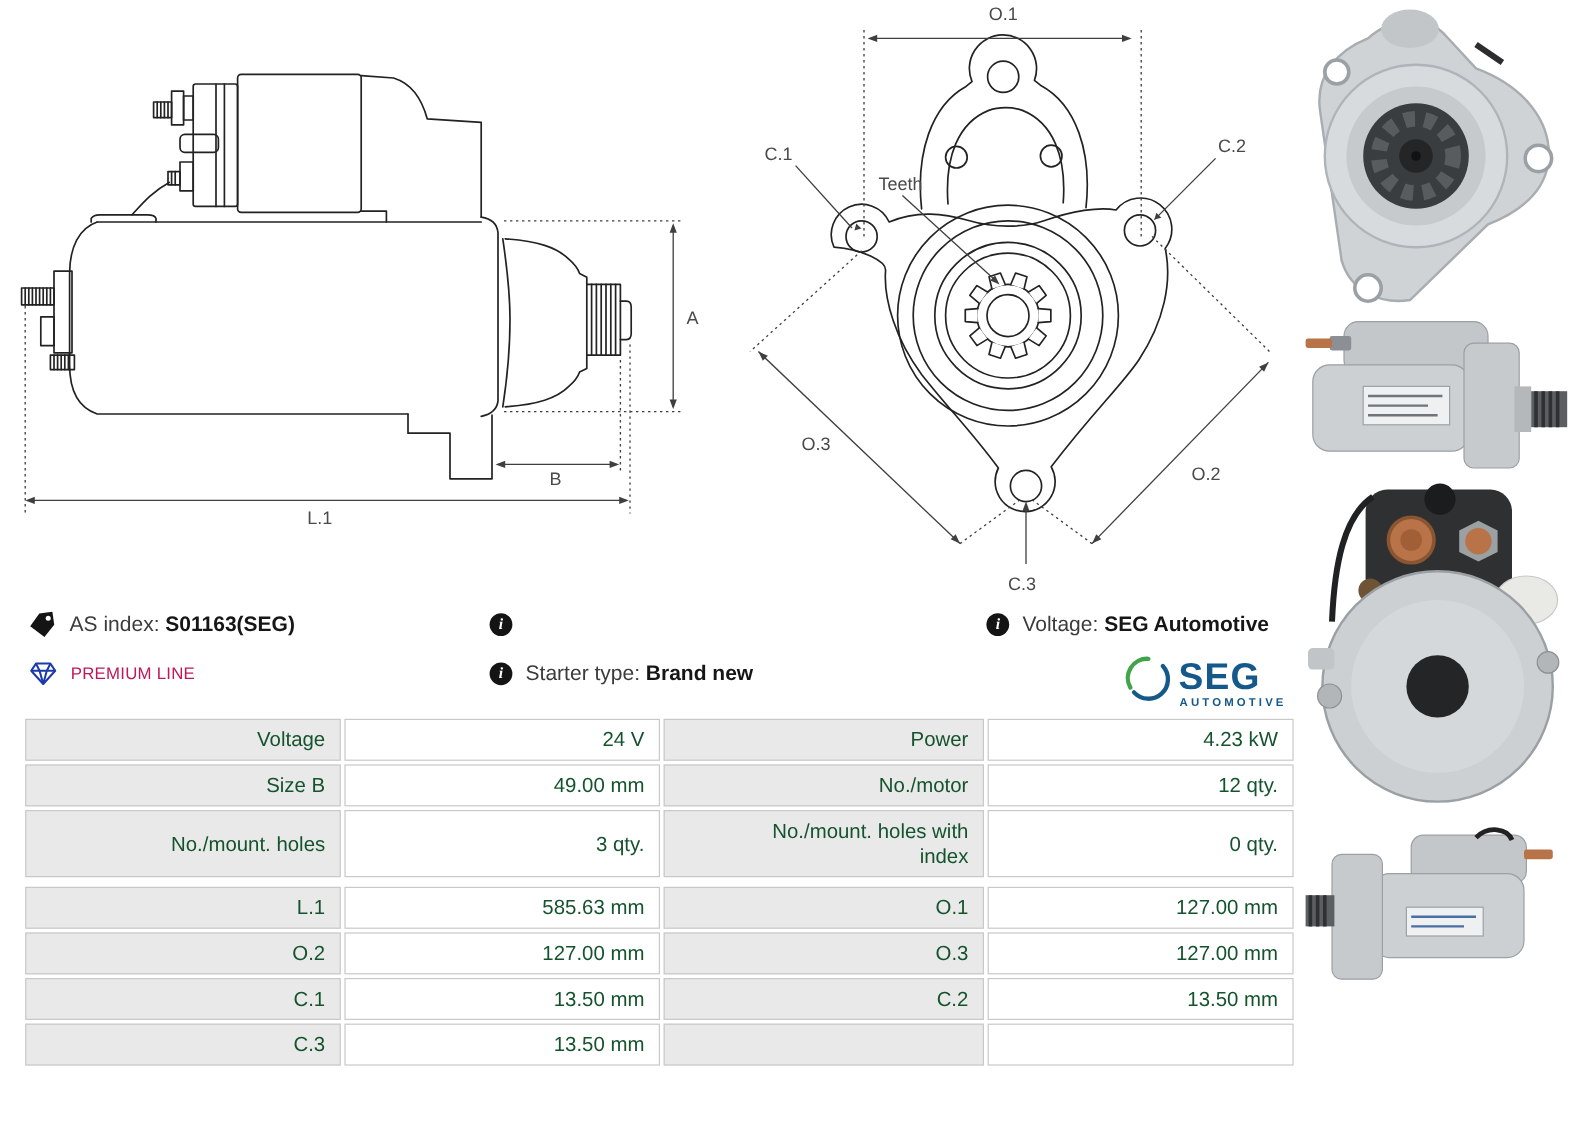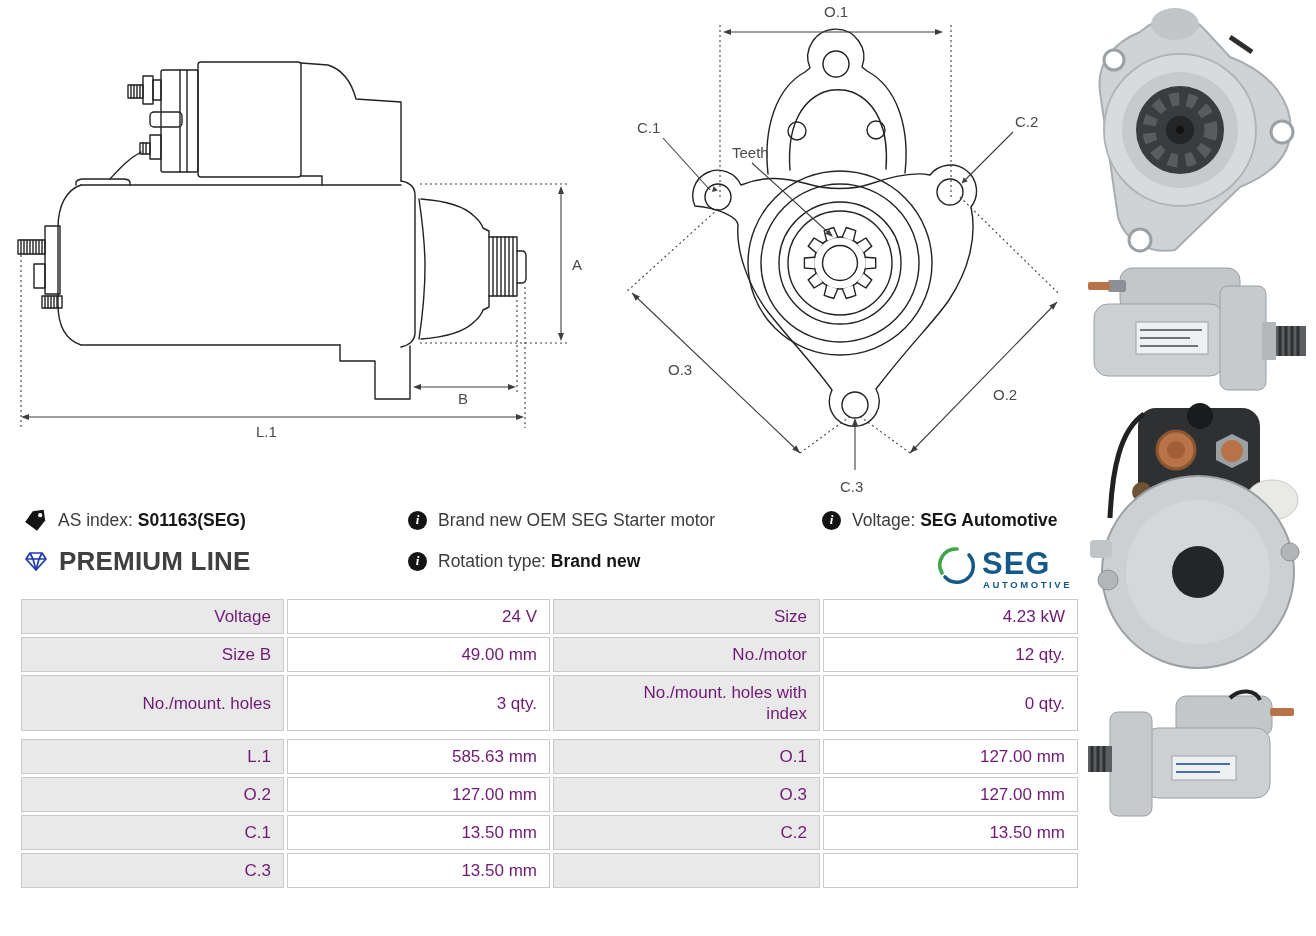--- a/index.html
+++ b/index.html
@@ -3,30 +3,30 @@
 <meta charset="utf-8">
 <style>
   html,body{margin:0;padding:0;background:#fff;}
   .page{position:relative;width:1316px;height:936px;background:#fff;overflow:hidden;
         font-family:"Liberation Sans","DejaVu Sans",sans-serif;color:#3e3e3e;}
   .abs{position:absolute;}
   
   .info-col{position:absolute;display:flex;flex-direction:column;gap:13px;}
   .info-row{display:flex;align-items:center;gap:11px;height:28px;font-size:17.5px;color:#3b3b3b;white-space:nowrap;}
   .info-row b{color:#161616;}
-  .premium{color:#404040;font-weight:bold;font-size:26px;letter-spacing:.2px;}
+  .premium{color:#be185d;font-weight:normal;font-size:14px;letter-spacing:.2px;}
   .iicon{width:19px;height:19px;border-radius:50%;background:#141414;color:#fff;display:flex;
          align-items:center;justify-content:center;font-size:13px;font-weight:bold;flex:0 0 auto;
          font-family:"Liberation Serif",serif;font-style:italic;}
   
   .spec{position:absolute;left:18px;top:596px;width:1060px;}
   table.spec-t{border-collapse:separate;border-spacing:3px;table-layout:fixed;width:1060px;}
   table.spec-t + table.spec-t{margin-top:2px;}
   .spec td{border:1px solid #c9c9c9;font-size:17px;line-height:21px;padding:6px 12px;
-           text-align:right;vertical-align:middle;color:#701a75;}
+           text-align:right;vertical-align:middle;color:#14532d;}
   .spec td.lbl{background:#e9e9e9;padding-left:46px;}
   .spec td.val{background:#ffffff;padding-left:16px;}
   
   svg text{font-family:"Liberation Sans","DejaVu Sans",sans-serif;}
   .dimtxt{font-size:15px;fill:#4a4a4a;}
   
   .photo{position:absolute;left:1080px;width:236px;}
 </style>
 </head>
 <body>
@@ -241,25 +241,24 @@
           <path d="M2,8 L22,8 M6,2 L9,8 L12,19 M18,2 L15,8 L12,19"></path>
         </g>
       </svg>
       <span class="premium">PREMIUM LINE</span>
     </div>
   </div>
 
   <div class="info-col" style="left:408px;top:506px">
     <div class="info-row">
       <span class="iicon">i</span>
-      <span>Brand new OEM SEG Starter motor</span>
     </div>
     <div class="info-row">
       <span class="iicon">i</span>
-      <span><span>Rotation type:</span>&nbsp;<b>Brand new</b></span>
+      <span><span>Starter type:</span>&nbsp;<b>Brand new</b></span>
     </div>
   </div>
 
   <div class="info-col" style="left:822px;top:506px">
     <div class="info-row">
       <span class="iicon">i</span>
       <span><span>Voltage:</span>&nbsp;<b>SEG Automotive</b></span>
     </div>
   </div>
 
@@ -275,21 +274,21 @@
       <colgroup>
           <col style="width:263px">
           <col style="width:263px">
           <col style="width:267px">
           <col style="width:255px">
         </colgroup>
       <tbody>
           <tr>
         <td class="lbl">Voltage</td>
         <td class="val">24 V</td>
-        <td class="lbl">Size</td>
+        <td class="lbl">Power</td>
         <td class="val">4.23 kW</td>
       </tr>
       <tr>
         <td class="lbl">Size B</td>
         <td class="val">49.00 mm</td>
         <td class="lbl">No./motor</td>
         <td class="val">12 qty.</td>
       </tr>
       <tr>
         <td class="lbl">No./mount. holes</td>

